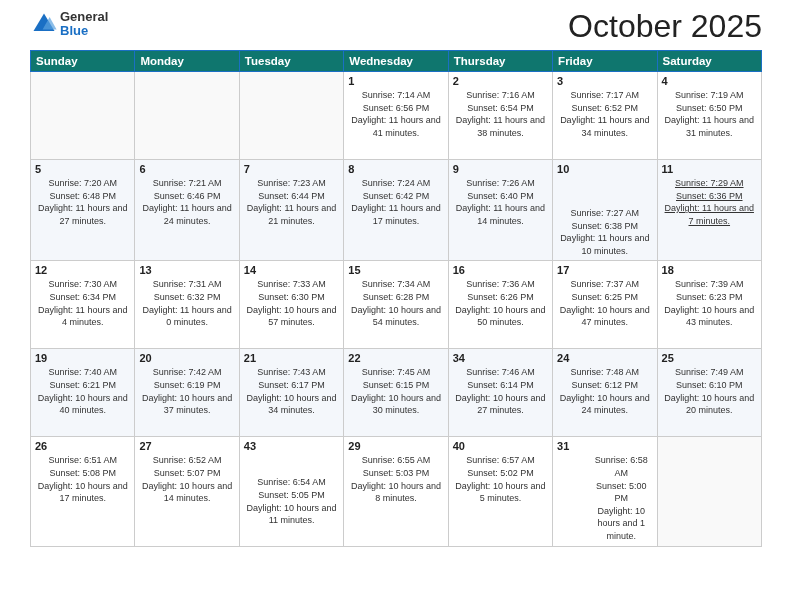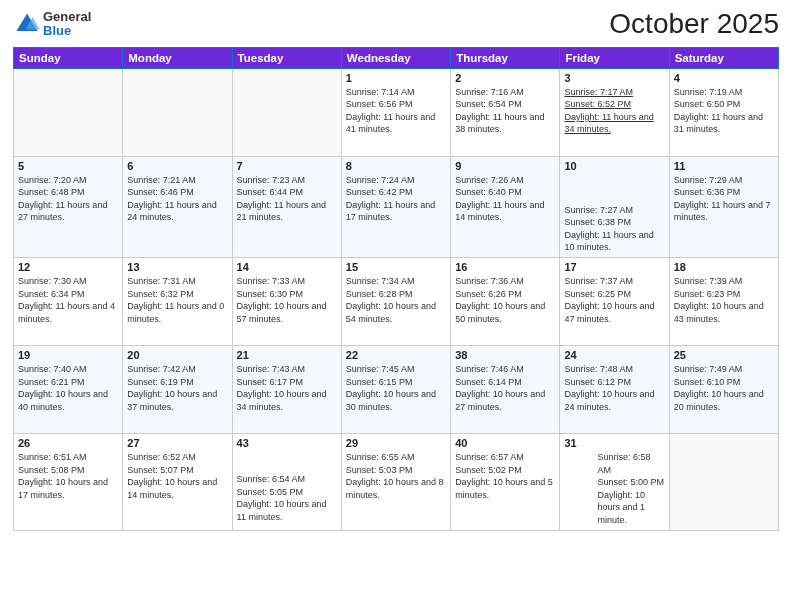--- a/index.html
+++ b/index.html
@@ -6,21 +6,21 @@
     body {
       font-family: Arial, sans-serif;
       background: #fff;
       width: 792px;
       height: 612px;
       overflow: hidden;
     }
     .page {
       width: 792px;
       height: 432px;
-      padding: 10px 13px;
+      padding: 10px 30px;
       display: flex;
       flex-direction: column;
     }
     .header {
       display: flex;
       justify-content: space-between;
       align-items: flex-start;
       margin-bottom: 8px;
     }
     .logo {
@@ -39,39 +39,39 @@
     .logo-blue { color: #1a6fc4; }
     .logo-icon {
       width: 28px;
       height: 28px;
       margin-right: 2px;
     }
     .title-block {
       text-align: right;
     }
     .month-title {
-      font-size: 28px;
+      font-size: 32px;
       font-weight: 300;
       color: #222;
       line-height: 1;
     }
     .location {
       font-size: 13px;
       color: #555;
       margin-top: 2px;
     }
     .calendar {
       flex: 1;
       border: 1px solid #ccc;
       border-collapse: collapse;
       width: 100%;
       table-layout: fixed;
     }
     .calendar th {
-      background-color: #6d28d9;
+      background-color: #0f766e;
       color: white;
       text-align: left;
       padding: 4px 5px;
       font-size: 11.5px;
       font-weight: 600;
       border: 1px solid #1a6fc4;
     }
     .calendar td {
       border: 1px solid #ccc;
       vertical-align: top;
@@ -85,20 +85,21 @@
       font-size: 11px;
       font-weight: bold;
       color: #222;
       display: block;
       margin-bottom: 2px;
     }
     .day-info {
       font-size: 9px;
       color: #333;
       line-height: 1.4;
+      text-align: center;
     }
     .empty-cell {
       background: #f9f9f9;
     }
     .row-alt td {
       background: #f4f7fb;
     }
   </style>
 </head>
 <body>
@@ -144,21 +145,21 @@
 Daylight: 11 hours and 41 minutes.</div>
           </td>
           <td>
             <span class="day-number">2</span>
             <div class="day-info" style="white-space: pre-line;">Sunrise: 7:16 AM
 Sunset: 6:54 PM
 Daylight: 11 hours and 38 minutes.</div>
           </td>
           <td>
             <span class="day-number">3</span>
-            <div class="day-info" style="white-space: pre-line; text-decoration: underline;">Sunrise: 7:17 AM
+            <div class="day-info" style="white-space: pre-line;">Sunrise: 7:17 AM
 Sunset: 6:52 PM
 Daylight: 11 hours and 34 minutes.</div>
           </td>
           <td>
             <span class="day-number">4</span>
             <div class="day-info" style="white-space: pre-line;">Sunrise: 7:19 AM
 Sunset: 6:50 PM
 Daylight: 11 hours and 31 minutes.</div>
           </td>
         </tr>
@@ -194,21 +195,21 @@
 Daylight: 11 hours and 14 minutes.</div>
           </td>
           <td>
             <span class="day-number">10</span>
             <div class="day-info" style="white-space: pre-line; margin-top: 32px;">Sunrise: 7:27 AM
 Sunset: 6:38 PM
 Daylight: 11 hours and 10 minutes.</div>
           </td>
           <td>
             <span class="day-number">11</span>
-            <div class="day-info" style="white-space: pre-line;">Sunrise: 7:29 AM
+            <div class="day-info" style="white-space: pre-line; text-decoration: underline;">Sunrise: 7:29 AM
 Sunset: 6:36 PM
 Daylight: 11 hours and 7 minutes.</div>
           </td>
         </tr>
         <tr>
           <td>
             <span class="day-number">12</span>
             <div class="day-info" style="white-space: pre-line;">Sunrise: 7:30 AM
 Sunset: 6:34 PM
 Daylight: 11 hours and 4 minutes.</div>
@@ -269,21 +270,21 @@
 Sunset: 6:17 PM
 Daylight: 10 hours and 34 minutes.</div>
           </td>
           <td>
             <span class="day-number">22</span>
             <div class="day-info" style="white-space: pre-line;">Sunrise: 7:45 AM
 Sunset: 6:15 PM
 Daylight: 10 hours and 30 minutes.</div>
           </td>
           <td>
-            <span class="day-number">38</span>
+            <span class="day-number">34</span>
             <div class="day-info" style="white-space: pre-line;">Sunrise: 7:46 AM
 Sunset: 6:14 PM
 Daylight: 10 hours and 27 minutes.</div>
           </td>
           <td>
             <span class="day-number">24</span>
             <div class="day-info" style="white-space: pre-line;">Sunrise: 7:48 AM
 Sunset: 6:12 PM
 Daylight: 10 hours and 24 minutes.</div>
           </td>

